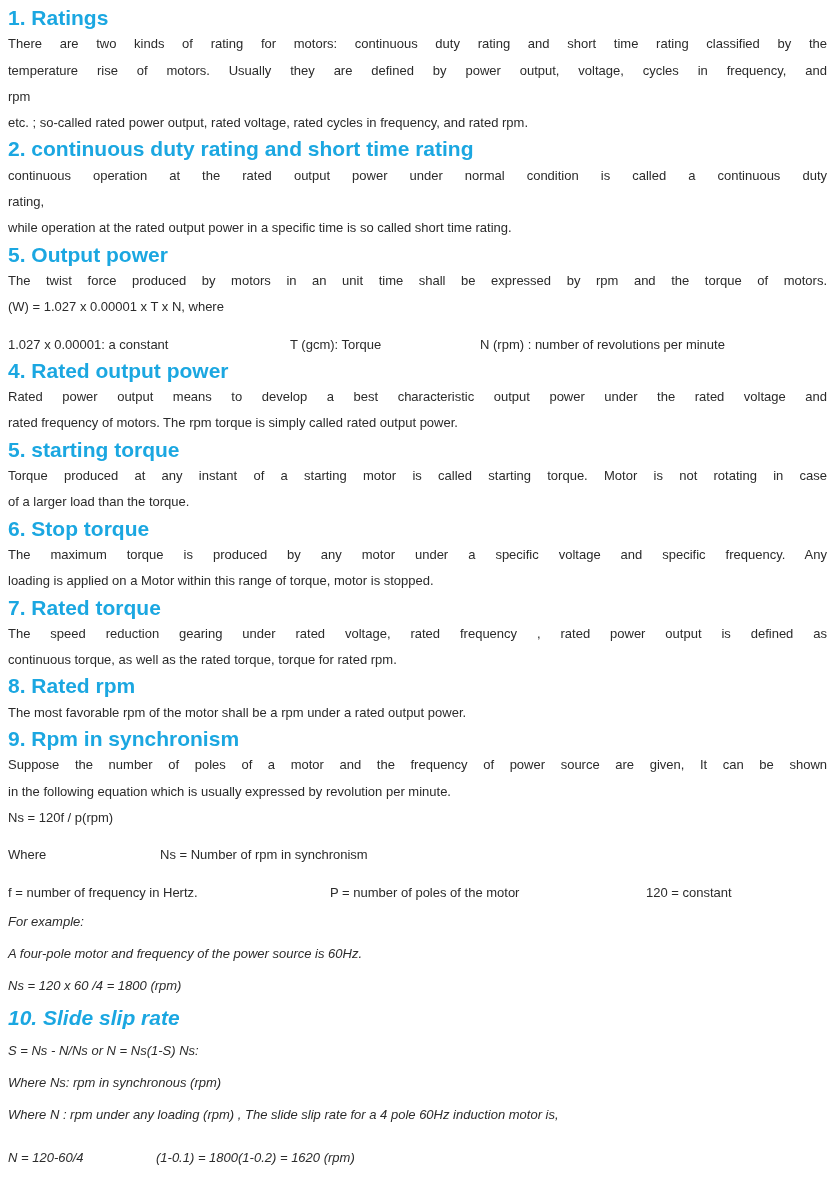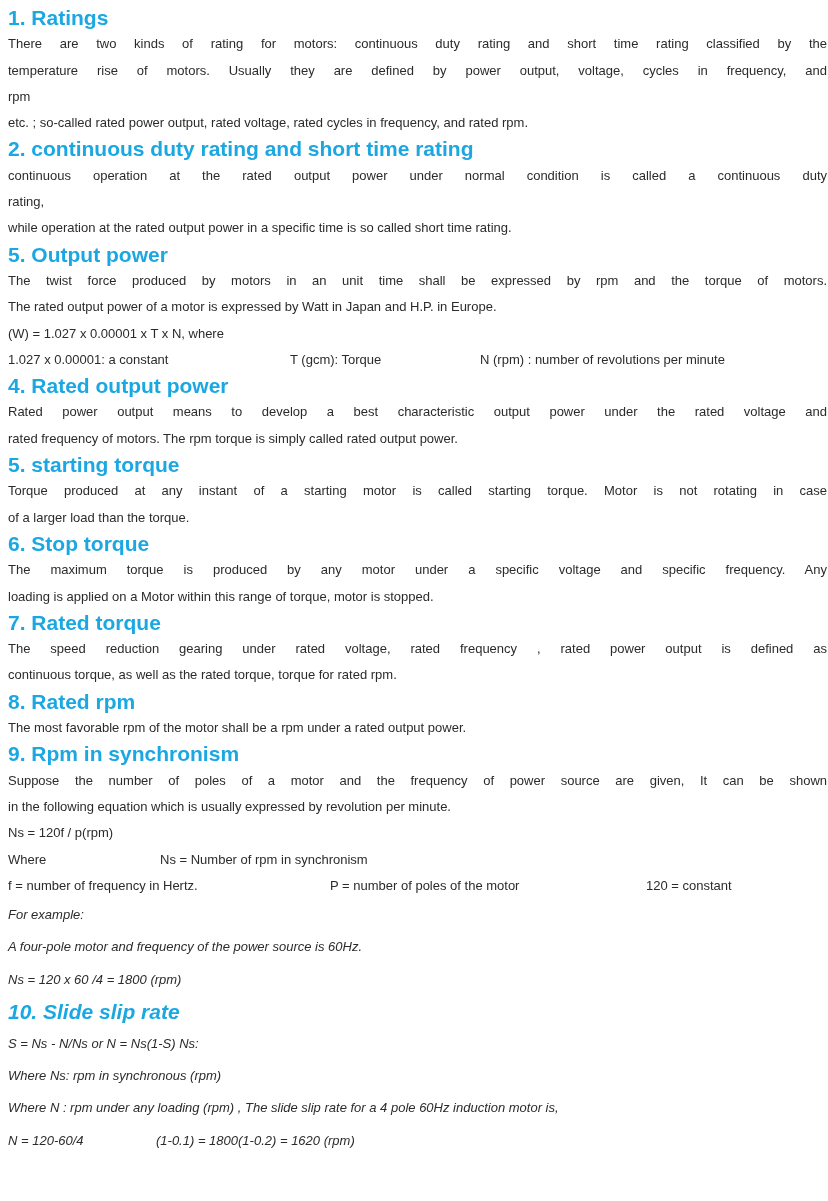--- a/index.html
+++ b/index.html
@@ -24,21 +24,21 @@
     line-height:26.3px;
     white-space:nowrap;
   }
   .j{
     white-space:normal;
     text-align:justify;
     text-align-last:justify;
     text-justify:inter-word;
   }
   .w{line-height:32.2px;font-style:italic;}
-  .row{display:flex;}
+  .row{display:flex;margin-top:11px;}
   .row span{display:block;}
   .r3a .c0{width:282px;} .r3a .c1{width:190px;}
   .r9a .c0{width:152px;}
   .r9b .c0{width:322px;} .r9b .c1{width:316px;}
   .r10 .c0{width:212px;} .r10 .c1{width:148px;}
 </style>
 </head>
 <body>
 
 <div class="page">
@@ -49,21 +49,20 @@
   <div class="l">rpm</div>
   <div class="l">etc. ; so-called rated power output, rated voltage, rated cycles in frequency, and rated rpm.</div>
 
   <div class="h">2. continuous duty rating and short time rating</div>
   <div class="l j">continuous operation at the rated output power under normal condition is called a continuous duty</div>
   <div class="l">rating,</div>
   <div class="l">while operation at the rated output power in a specific time is so called short time rating.</div>
 
   <div class="h">5. Output power</div>
   <div class="l j">The twist force produced by motors in an unit time shall be expressed by rpm and the torque of motors.</div>
-  <div class="l">The rated output power of a motor is expressed by Watt in Japan and H.P. in Europe.</div>
   <div class="l">(W) = 1.027 x 0.00001 x T x N, where</div>
   <div class="l row r3a">
     <span class="c0">1.027 x 0.00001: a constant</span>
     <span class="c1">T (gcm): Torque</span>
     <span class="c2">N (rpm) : number of revolutions per minute</span>
   </div>
 
   <div class="h">4. Rated output power</div>
   <div class="l j">Rated power output means to develop a best characteristic output power under the rated voltage and</div>
   <div class="l">rated frequency of motors. The rpm torque is simply called rated output power.</div>

